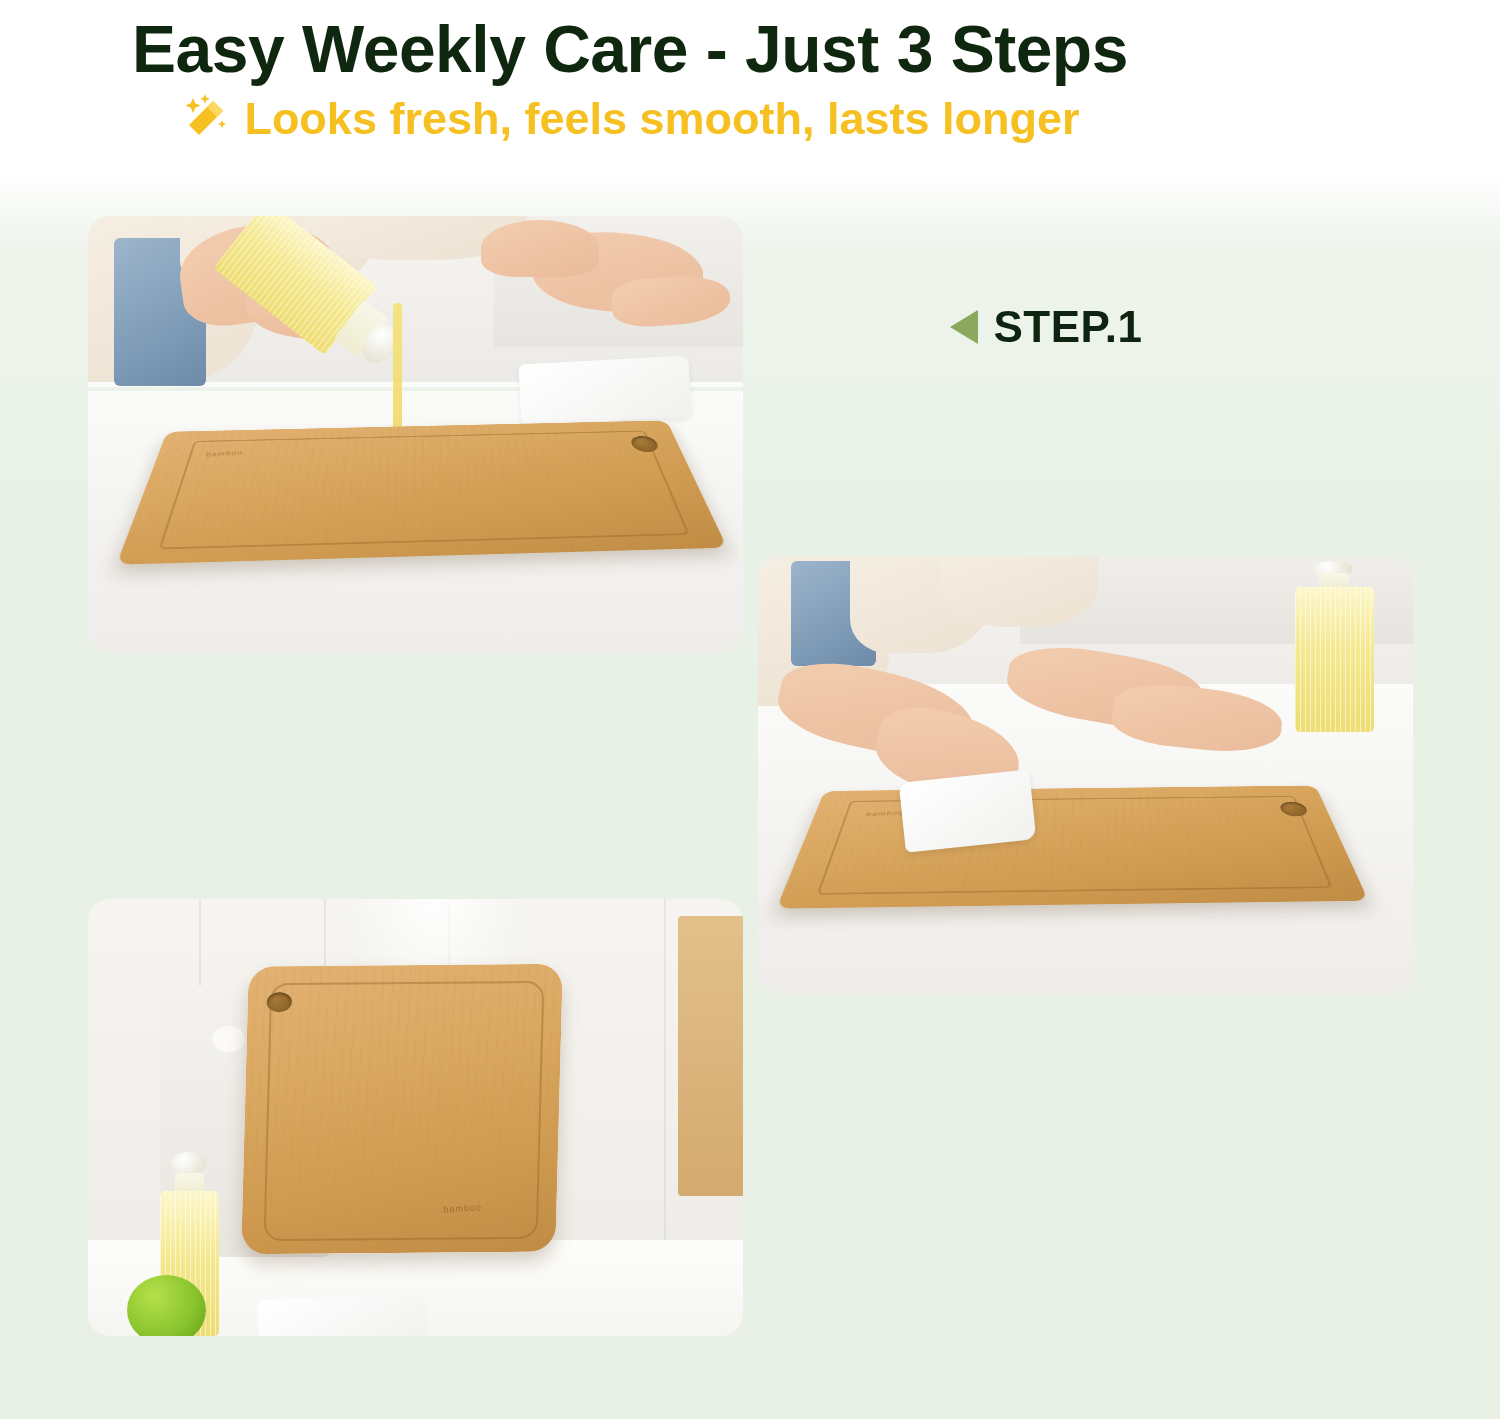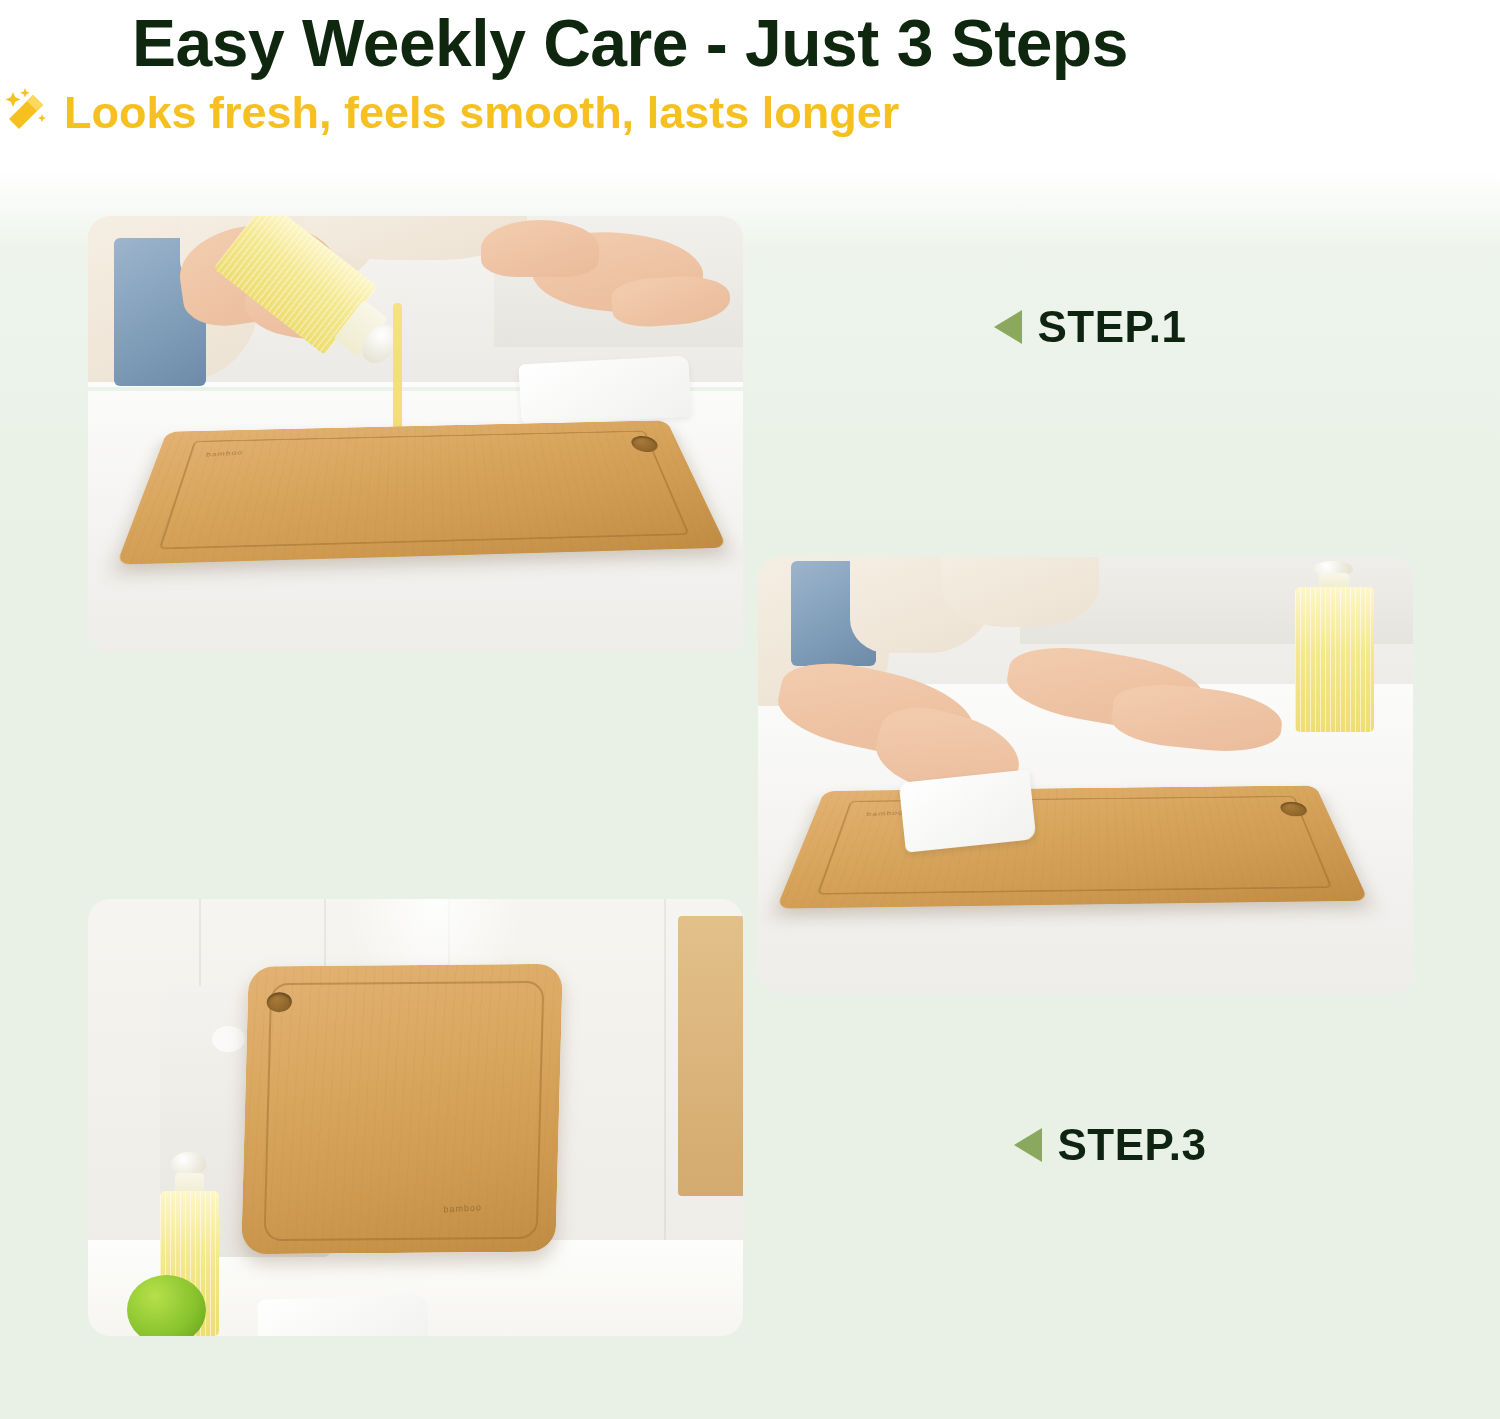--- a/index.html
+++ b/index.html
@@ -24,38 +24,39 @@
                 #ffffff 170px,
                 #eef4ec 250px,
                 #e9f1e6 520px,
                 #e9f1e6 1419px);
     overflow: hidden;
   }
 
   
   .header {
     position: absolute;
-    top: 4px;
+    top: 10px;
     left: 0;
     width: 1260px;
     text-align: center;
   }
   .title {
     margin: 0;
     padding-top: 2px;
     font-size: 66px;
     line-height: 74px;
     font-weight: bold;
     letter-spacing: -0.5px;
     color: #10270f;
     white-space: nowrap;
   }
   .subtitle-row {
     display: flex;
     align-items: center;
+    justify-content: center;
     gap: 10px;
     margin-top: 6px;
   }
   .wand-icon {
     width: 54px;
     height: 54px;
     flex: 0 0 54px;
     display: block;
   }
   .subtitle {
@@ -213,21 +214,21 @@
     border-left: 28px solid #8aa85e;
   }
   .step-body {
     margin-top: 16px;
     font-size: 38px;
     line-height: 50px;
     color: #2f3433;
     white-space: pre-line;
   }
 
-  .step-1 { left: 760px; top: 302px; width: 660px; }
+  .step-1 { left: 716px; top: 302px; width: 660px; }
   .step-2 { left: 60px;  top: 720px; width: 700px; }
   .step-3 { left: 780px; top: 1120px; width: 660px; }
 </style>
 </head>
 <body>
 
 <div class="page">
 
   <div class="header">
     <h1 class="title">Easy Weekly Care - Just 3 Steps</h1>
@@ -358,19 +359,15 @@
     <div class="step-head">
       <span class="tri tri-left"></span>
       <span class="step-label">STEP.1</span>
     </div>
   </div>
 
   <div class="step step-2">
   </div>
 
   <div class="step step-3">
-    <div class="step-head">
-      <span class="tri tri-left"></span>
-      <span class="step-label">STEP.3</span>
-    </div>
   </div>
 
 </div>
 
 </body></html>

